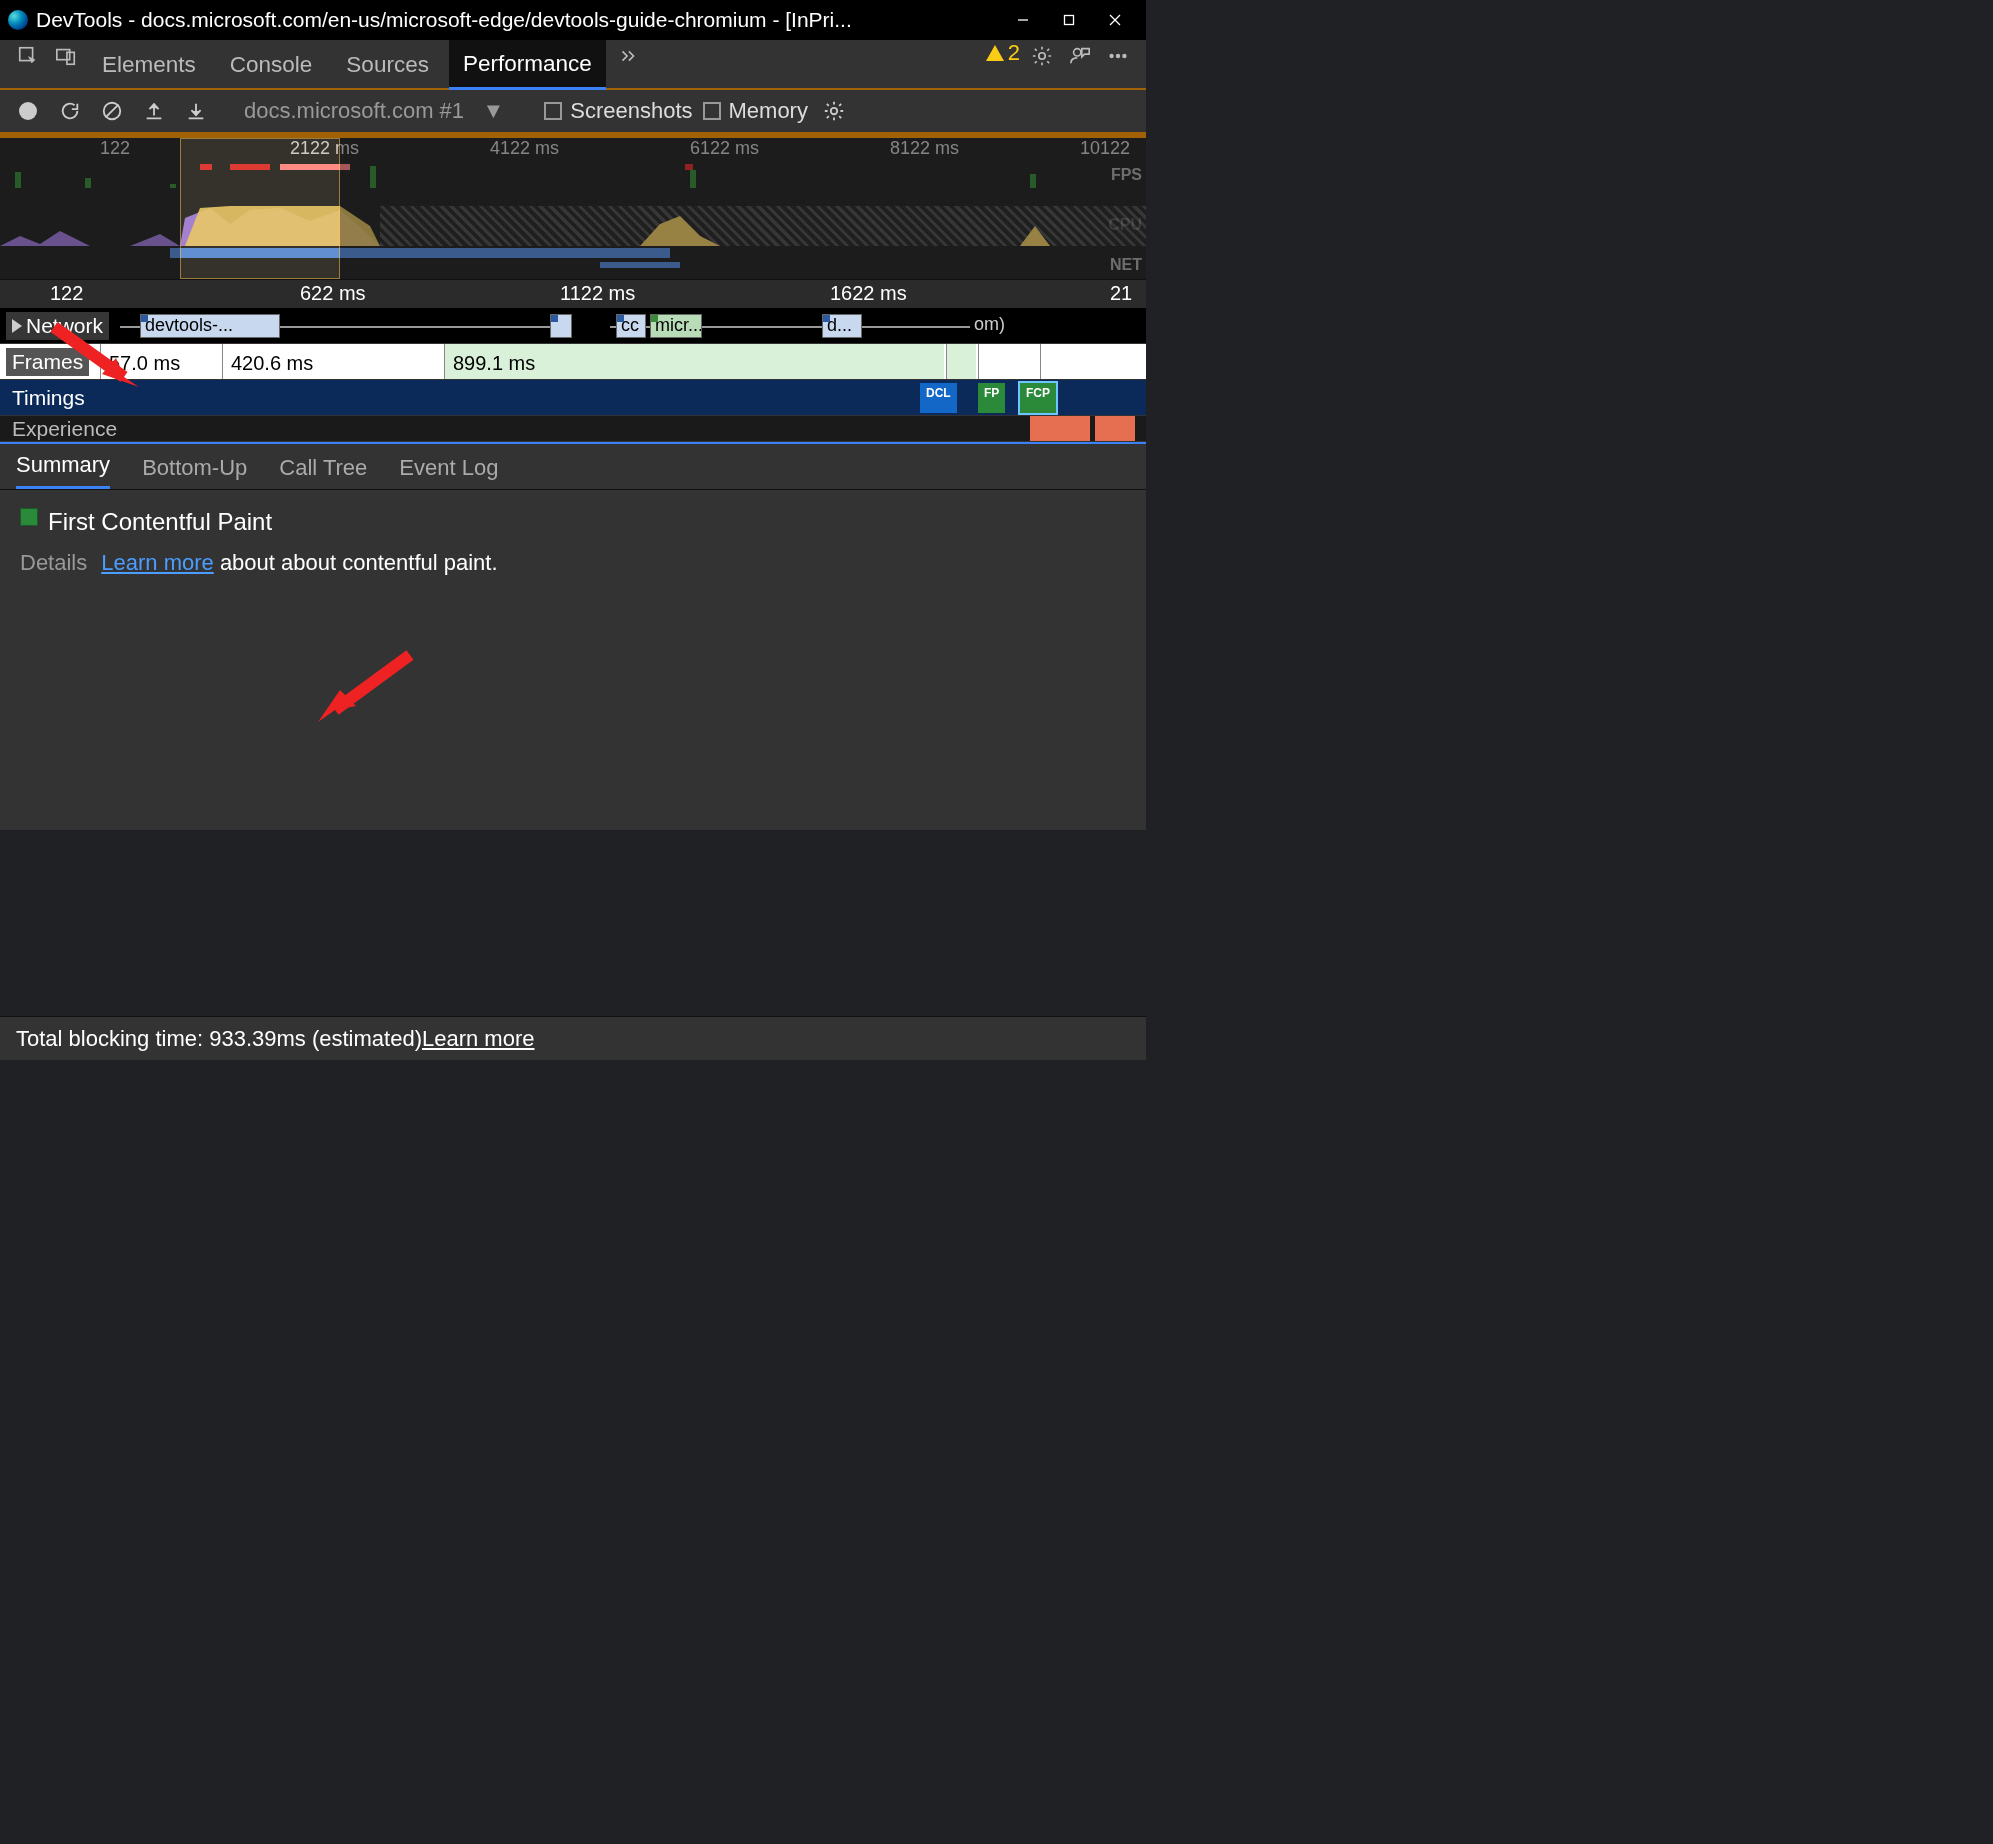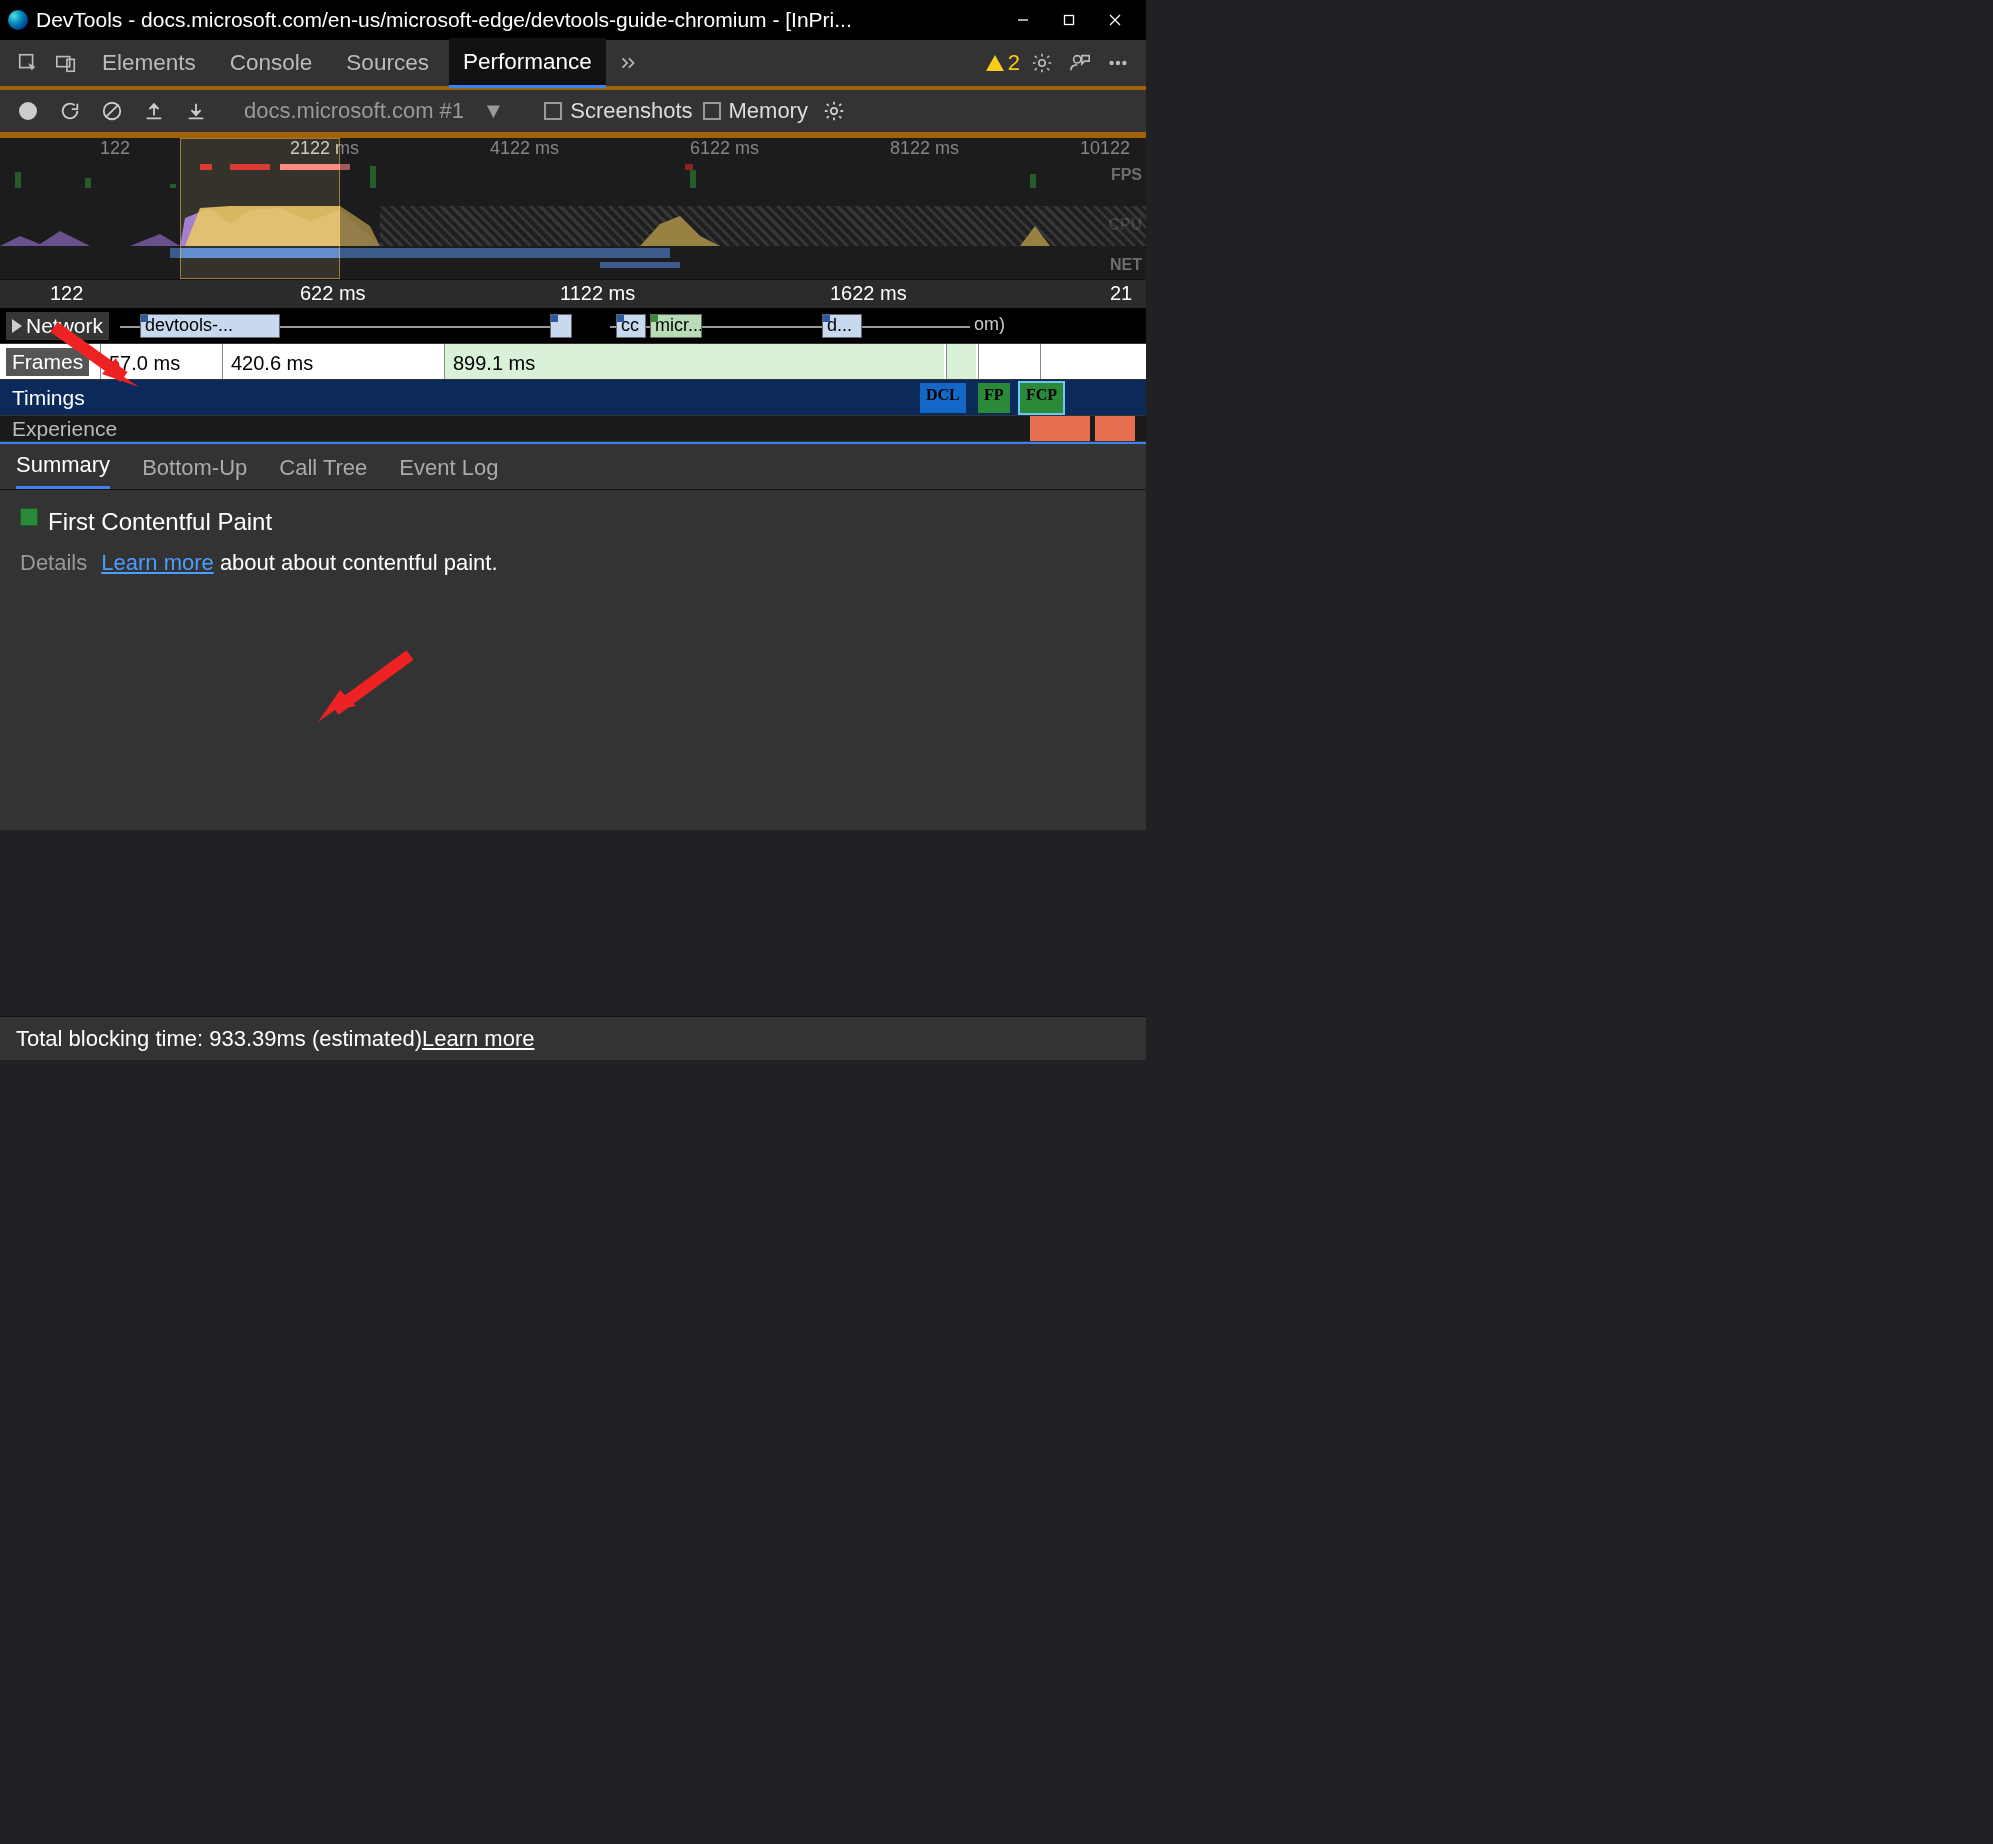--- a/index.html
+++ b/index.html
@@ -7,21 +7,21 @@
 
 
 .titlebar { height: 40px; background: #000; display: flex; align-items: center; padding: 0 8px; }
 .titlebar .app-icon { width: 20px; height: 20px; background: radial-gradient(circle at 30% 30%, #5dd, #08b 40%, #038 80%); border-radius: 50%; margin-right: 8px; }
 .titlebar .title { flex: 1; color: #fff; font-size: 21px; white-space: nowrap; overflow: hidden; text-overflow: ellipsis; }
 .titlebar .wc { display: flex; }
 .titlebar .wc div { width: 46px; height: 32px; display: flex; align-items: center; justify-content: center; fill: #fff; }
 .titlebar .wc svg { width: 12px; height: 12px; stroke: #fff; stroke-width: 1.3; fill: none; }
 
 
-.tabbar { height: 50px; background: #333; display: flex; align-items: center; padding: 0 12px; gap: 6px; border-bottom: 4px solid #a16207; }
+.tabbar { height: 50px; background: #333; display: flex; align-items: flex-start; padding: 0 12px; gap: 6px; border-bottom: 2px solid #a16207; }
 .ib { width: 32px; height: 32px; display: flex; align-items: center; justify-content: center; cursor: pointer; }
 .ib svg { width: 22px; height: 22px; stroke: #bbb; fill: none; stroke-width: 1.8; }
 .tabbar .tab { color: #bbb; font-size: 22.5px; padding: 0 14px; height: 50px; display: flex; align-items: center; cursor: pointer; }
 .tabbar .tab.active { color: #fff; background: #111; border-bottom: 3px solid #3b82f6; }
 .tabbar .flex { flex: 1; }
 .warn { color: #facc15; font-size: 22px; display: flex; align-items: center; gap: 4px; }
 .warn .tri { width: 0; height: 0; border-left: 9px solid transparent; border-right: 9px solid transparent; border-bottom: 16px solid #facc15; }
 
 
 .perfbar { height: 48px; background: #333; display: flex; align-items: center; padding: 0 12px; gap: 10px; border-bottom: 6px solid #a16207; }
@@ -59,21 +59,21 @@
 .row .rowlabel { position: absolute; left: 6px; z-index: 5; font-size: 21px; color: #fff; background: rgba(60,60,60,0.9); padding: 2px 6px; }
 .row.network { background: #000; }
 .row.network .track { position: absolute; left: 0; right: 0; height: 100%; }
 .nblock { position: absolute; top: 6px; height: 24px; background: #c8d8ef; border: 1px solid #666; font-size: 18px; color: #000; padding: 0 4px; overflow: hidden; white-space: nowrap; }
 .nblock .corner { position: absolute; top: 0; left: 0; width: 7px; height: 7px; background: #2c5aa0; }
 .nline { position: absolute; top: 18px; height: 2px; background: #999; }
 .row.frames { background: #fff; }
 .row.frames .fblock { position: absolute; top: 0; bottom: 0; background: #d9f0d9; border-left: 1px solid #888; color: #000; font-size: 20px; padding: 8px 8px; }
 .row.frames .fblock.white { background: #fff; }
 .row.timings { background: #0b2a5a; }
-.row.timings .tblock { position: absolute; top: 3px; height: 30px; color: #000000; font-size: 16px; padding: 3px 6px; font-weight: 600; font-family: Liberation Serif, serif; }
+.row.timings .tblock { position: absolute; top: 3px; height: 30px; color: #ffffff; font-size: 12px; padding: 3px 6px; font-weight: 600; }
 .row.exp .eblock { position: absolute; top: 0; height: 28px; background: #e76f51; }
 .tri-r { width: 0; height: 0; border-top: 7px solid transparent; border-bottom: 7px solid transparent; border-left: 10px solid #ccc; display: inline-block; margin-right: 4px; }
 
 
 .sumtabs { height: 48px; background: #333; display: flex; align-items: flex-end; padding: 0 16px; gap: 32px; border-top: 2px solid #3b82f6; border-bottom: 1px solid #111; }
 .sumtabs .stab { color: #aaa; font-size: 22px; padding: 8px 0; cursor: pointer; }
 .sumtabs .stab.active { color: #fff; border-bottom: 3px solid #3b82f6; }
 .summary { padding: 18px 20px; background: #333; }
 .summary .hdr { display: flex; gap: 10px; font-size: 24px; color: #fff; margin-bottom: 14px; }
 .summary .hdr .sq { width: 18px; height: 18px; background: #2a8a3a; border: 1px solid #1a5a2a; }

